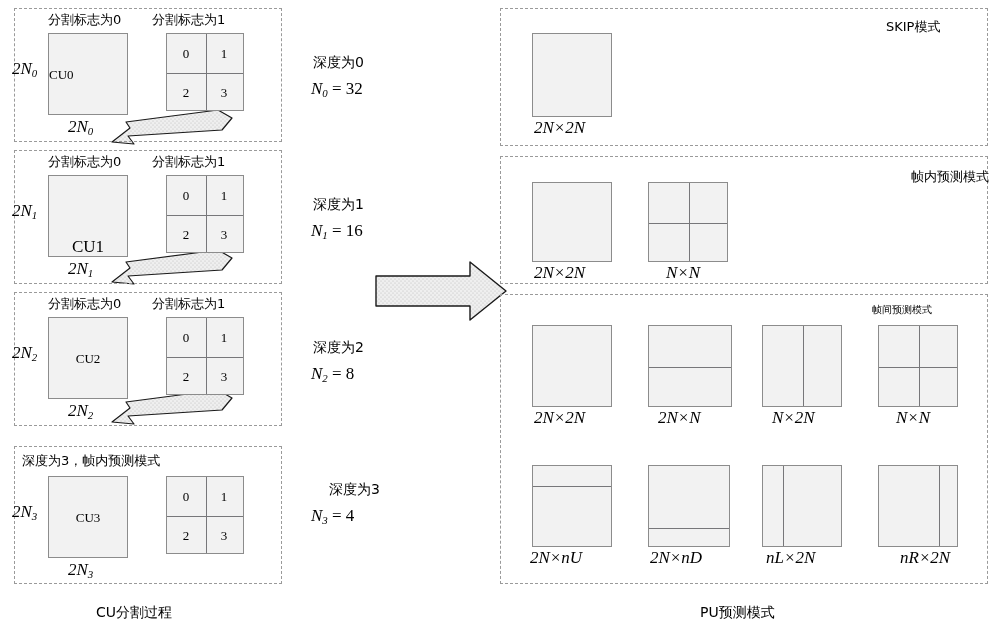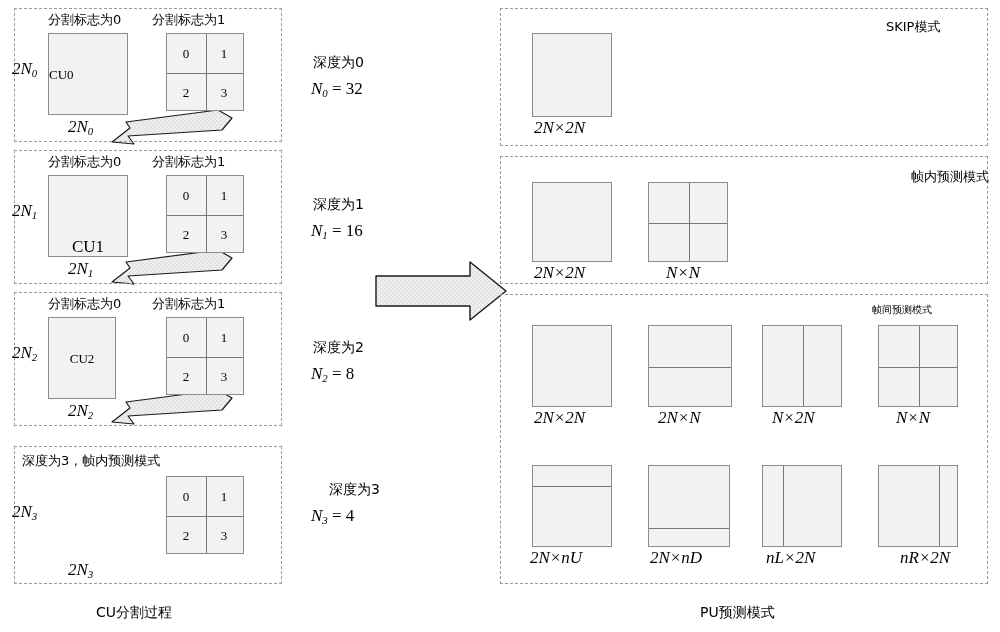--- a/index.html
+++ b/index.html
@@ -118,39 +118,42 @@
     <div class="qn" style="left:19px;top:12px;">1</div>
     <div class="qn" style="left:-19px;top:51px;">2</div>
     <div class="qn" style="left:19px;top:51px;">3</div>
   </div>
 
   <div class="dashbox" style="left:14px;top:292px;width:268px;height:134px;"></div>
 
   <div class="lbl cn" style="left:48px;top:297px;font-size:13px;">分割标志为0</div>
   <div class="lbl cn" style="left:152px;top:297px;font-size:13px;">分割标志为1</div>
 
-  <div class="blk" style="left:48px;top:317px;width:68px;height:82px;">
+  <div class="blk" style="left:48px;top:317px;width:80px;height:82px;">
     <div class="lbl" style="left:0;top:50%;width:100%;text-align:center;transform:translateY(-50%);font-size:13px;">CU2</div>
   </div>
   <div class="lbl mth" style="left:12px;top:344px;font-size:17px;">2<span class="mth">N</span><sub>2</sub></div>
   <div class="lbl mth" style="left:68px;top:402px;font-size:17px;">2<span class="mth">N</span><sub>2</sub></div>
 
   <div class="blk" style="left:166px;top:317px;width:78px;height:78px;">
     <div class="hline" style="top:39px;"></div>
     <div class="vline" style="left:39px;"></div>
     <div class="qn" style="left:-19px;top:12px;">0</div>
     <div class="qn" style="left:19px;top:12px;">1</div>
     <div class="qn" style="left:-19px;top:51px;">2</div>
     <div class="qn" style="left:19px;top:51px;">3</div>
   </div>
 
   <div class="dashbox" style="left:14px;top:446px;width:268px;height:138px;"></div>
 
   <div class="lbl cn" style="left:22px;top:454px;font-size:13px;">深度为3，帧内预测模式</div>
 
+  <div class="blk" style="left:48px;top:476px;width:80px;height:82px;">
+    <div class="lbl" style="left:0;top:50%;width:100%;text-align:center;transform:translateY(-50%);font-size:13px;">CU3</div>
+  </div>
   <div class="lbl mth" style="left:12px;top:503px;font-size:17px;">2<span class="mth">N</span><sub>3</sub></div>
   <div class="lbl mth" style="left:68px;top:561px;font-size:17px;">2<span class="mth">N</span><sub>3</sub></div>
 
   <div class="blk" style="left:166px;top:476px;width:78px;height:78px;">
     <div class="hline" style="top:39px;"></div>
     <div class="vline" style="left:39px;"></div>
     <div class="qn" style="left:-19px;top:12px;">0</div>
     <div class="qn" style="left:19px;top:12px;">1</div>
     <div class="qn" style="left:-19px;top:51px;">2</div>
     <div class="qn" style="left:19px;top:51px;">3</div>

